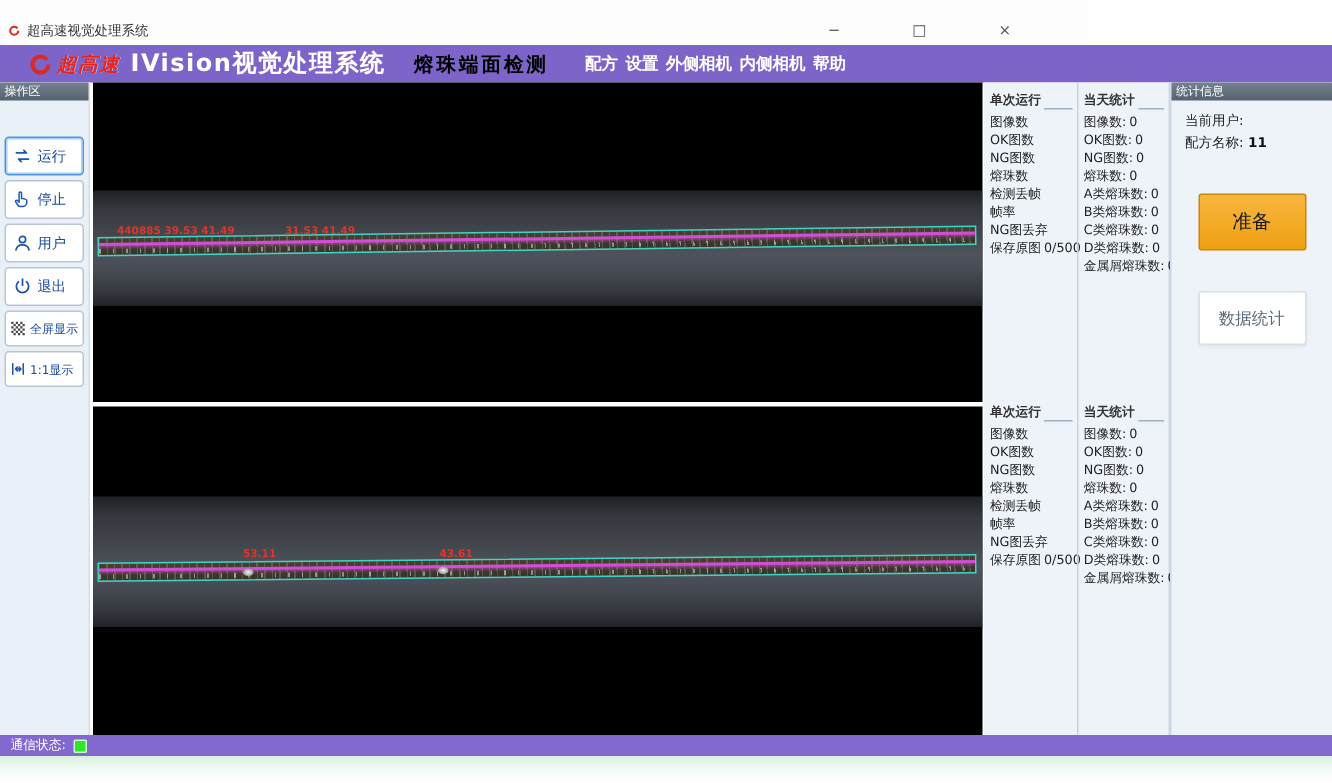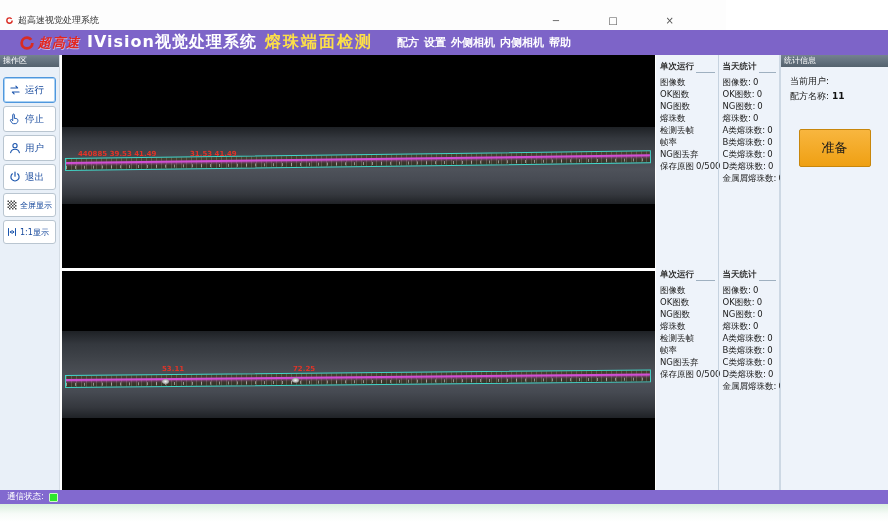--- a/index.html
+++ b/index.html
@@ -10,30 +10,30 @@
   }
   
   .titlebar{position:absolute;left:0;top:0;width:726px;height:30px;background:#fdfdfd;display:flex;align-items:flex-end}
   .titlebar-left{display:flex;align-items:center;gap:4px;padding:0 0 3px 5px;font-size:9px;color:#333}
   .win-controls{margin-left:auto;display:flex;align-items:center;gap:48px;padding:0 52px 4px 0;font-size:10px;color:#555}
   .win-controls span{cursor:pointer;line-height:10px}
   
   .appbar{position:absolute;left:0;top:30px;width:888px;height:25px;background:#7d64c8;display:flex;align-items:center;padding-left:18px;box-sizing:border-box}
   .logo-text{font-size:13px;font-weight:bold;font-style:italic;color:#e3261f;letter-spacing:1px;text-shadow:.5px .5px 0 rgba(255,255,255,.55);margin-left:2px}
   .app-title{color:#fff;font-weight:bold;font-size:16px;margin-left:7px;letter-spacing:1px;white-space:nowrap}
-  .app-subtitle{color:#fde047;font-weight:bold;font-size:16px;margin-left:8px;letter-spacing:2px;white-space:nowrap}
+  .app-subtitle{color:#000000;font-weight:bold;font-size:13px;margin-left:19px;letter-spacing:2px;white-space:nowrap}
   .menu{display:flex;gap:5px;margin-left:24px}
   .menu-item{color:#fff;font-size:11px;font-weight:bold;cursor:pointer;white-space:nowrap}
   .env{margin-left:auto;padding-right:58px;font-size:9px;line-height:11px;color:#fff;white-space:nowrap}
   .env-val{color:#ffb428;font-weight:bold;margin-left:3px}
   
   .panel-head{height:12px;background:linear-gradient(#74828f,#54626e);color:#fff;font-size:8px;line-height:12px;padding-left:3px}
   
   .sidebar{position:absolute;left:0;top:55px;width:60px;height:435px;background:#e9f0f8;border-right:1px solid #d5dde5;box-sizing:border-box}
-  .side-btns{padding-top:10px}
+  .side-btns{padding-top:24px}
   .side-btn{width:53px;height:26px;margin:0 auto 3px;background:#fff;border:1px solid #b9c5d0;border-radius:3px;display:flex;align-items:center;gap:3px;padding:0 1px 0 4px;box-sizing:border-box;font-size:9.5px;color:#17499c;cursor:pointer;white-space:nowrap}
   .side-btn.active{border-color:#4f97dd;box-shadow:0 0 0 1px #a8d0f2 inset}
   .side-btn.small{height:24px;font-size:8px;padding-left:2px;gap:2px}
   .side-btn.small:first-of-type{margin-top:5px}
   .bicon{width:14px;height:14px;flex:0 0 auto}
   .bicon.sm{width:12px;height:12px}
   
   .viewport{position:absolute;left:62px;width:593px;background:#000;overflow:hidden}
   .viewport.v1{top:55px;height:213px}
   .viewport.v2{top:271px;height:239px}
@@ -185,21 +185,21 @@
 
 <div class="viewport v2">
   <div class="band b2"></div>
   <div class="weld w2">
     <div class="mag"></div>
     <div class="specks"></div>
     <span class="blob p1"></span>
     <span class="blob p2"></span>
   </div>
   <span class="ann a1">53.11</span>
-  <span class="ann a2">72.25</span>
+  <span class="ann a2">43.61</span>
 </div>
 
 <div class="stats-wrap">
 
   <div class="stats-section">
     <div class="sgroup">
       <div class="ghead">
           <span>单次运行</span>
         </div>
       <div class="srow"><span>图像数</span><span class="sval"></span></div>
@@ -259,20 +259,21 @@
 
 </div>
 
 <div class="info">
   <div class="panel-head">统计信息</div>
   <div class="info-rows">
     <div><span>当前用户:</span><span class="info-val"></span></div>
     <div><span>配方名称:</span><span class="info-val">11</span></div>
   </div>
   <button class="btn-prepare">准备</button>
+  <button class="btn-data">数据统计</button>
 </div>
 
 <div class="statusbar">
   <div class="comm">
     <span>通信状态:</span>
     <span class="led"></span>
   </div>
 </div>
 <div class="bottom-strip"></div>
 

